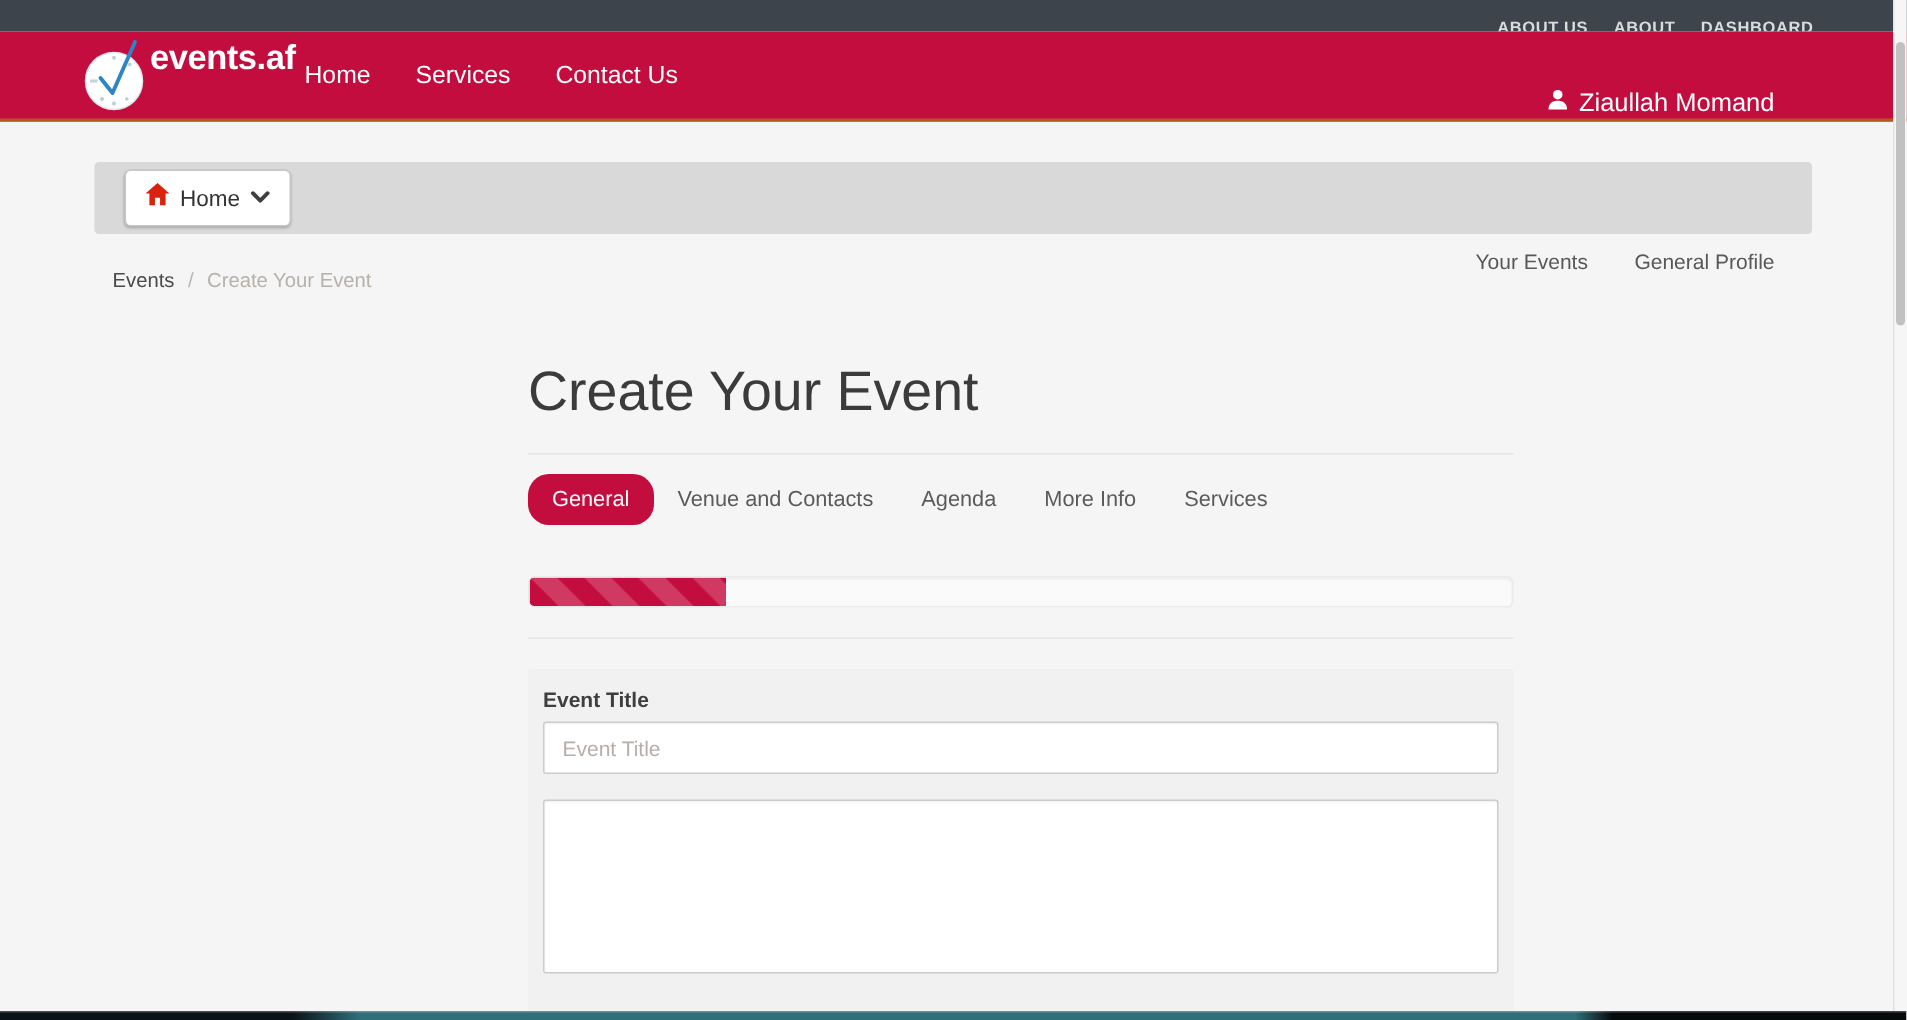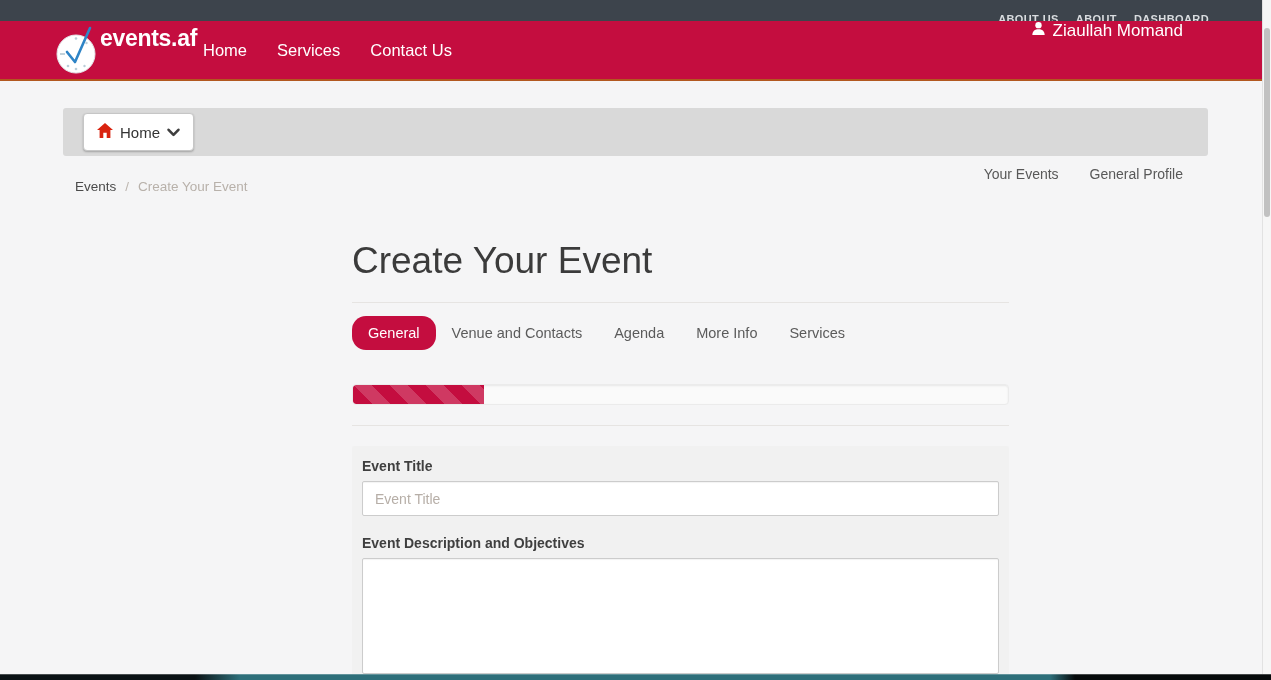--- a/index.html
+++ b/index.html
@@ -41,21 +41,21 @@
   .nav-links {
     position:absolute; left:188px; top:0; height:58px;
     display:flex; align-items:center;
   }
   .nav-link {
     color:#FFFFFF; font-size:16.5px; padding:0 15px; cursor:pointer;
     text-decoration:none;
   }
   .nav-user {
     position:absolute; right:88px; top:0; height:58px;
-    display:flex; align-items:flex-start; gap:7px; cursor:pointer;
+    display:flex; align-items:flex-end; gap:7px; cursor:pointer;
   }
   .nav-user-name { color:#FFFFFF; font-size:17px; }
 
   
   .subbar {
     position:absolute; left:63px; top:108px; width:1145px; height:48px;
     background:var(--subbar-bg, #D9D9D9); border-radius:3px;
   }
   .home-button {
     position:absolute; left:20px; top:5px; height:38px;
@@ -244,21 +244,20 @@
 
 <div class="progress-track">
   <div class="progress-fill" style="width:20%"></div>
 </div>
 
 <div class="divider divider-2"></div>
 
 <div class="form-panel">
   <label class="field-label">Event Title</label>
   <input class="text-input" type="text" placeholder="Event Title" style="">
-  <label class="field-label">Event Description and Objectives</label>
   <textarea class="text-area" style=""></textarea>
 </div>
 
 <div class="scrollbar-track">
   <div class="scrollbar-thumb"></div>
 </div>
 
 <div class="bottom-strip"></div>
 
 </body></html>

